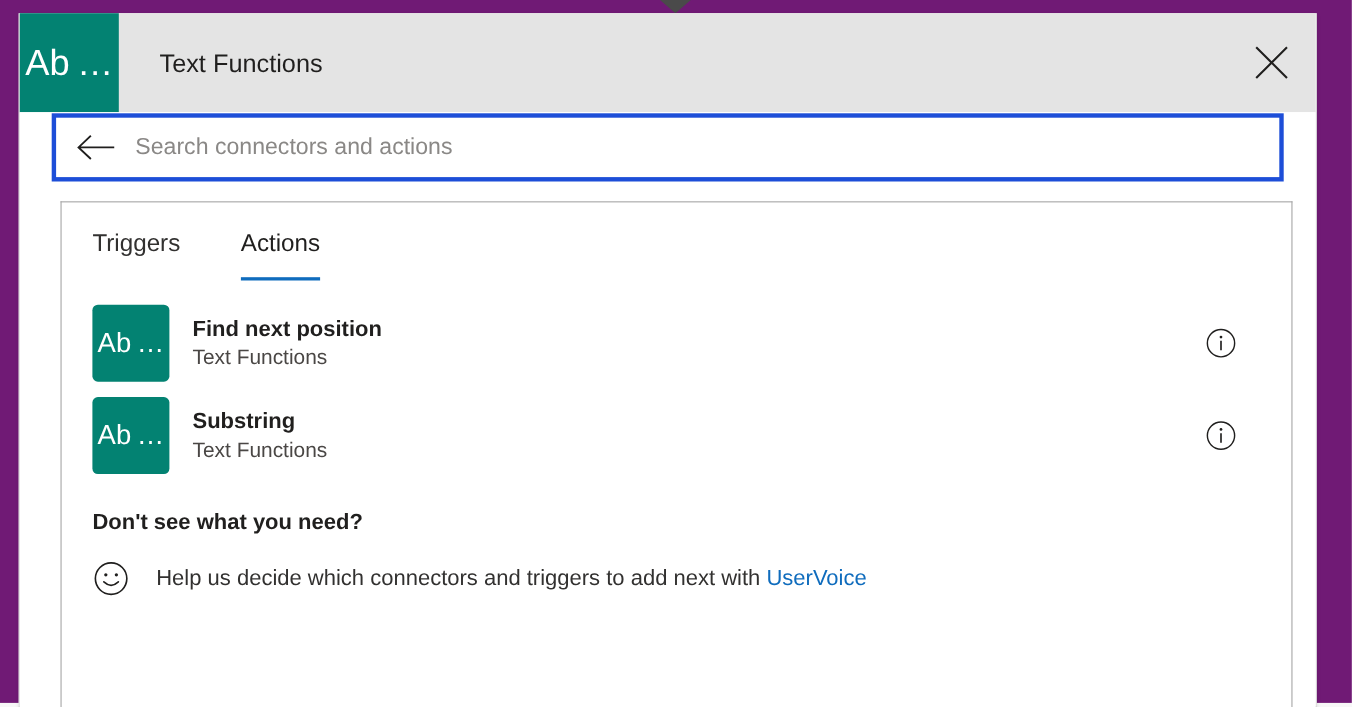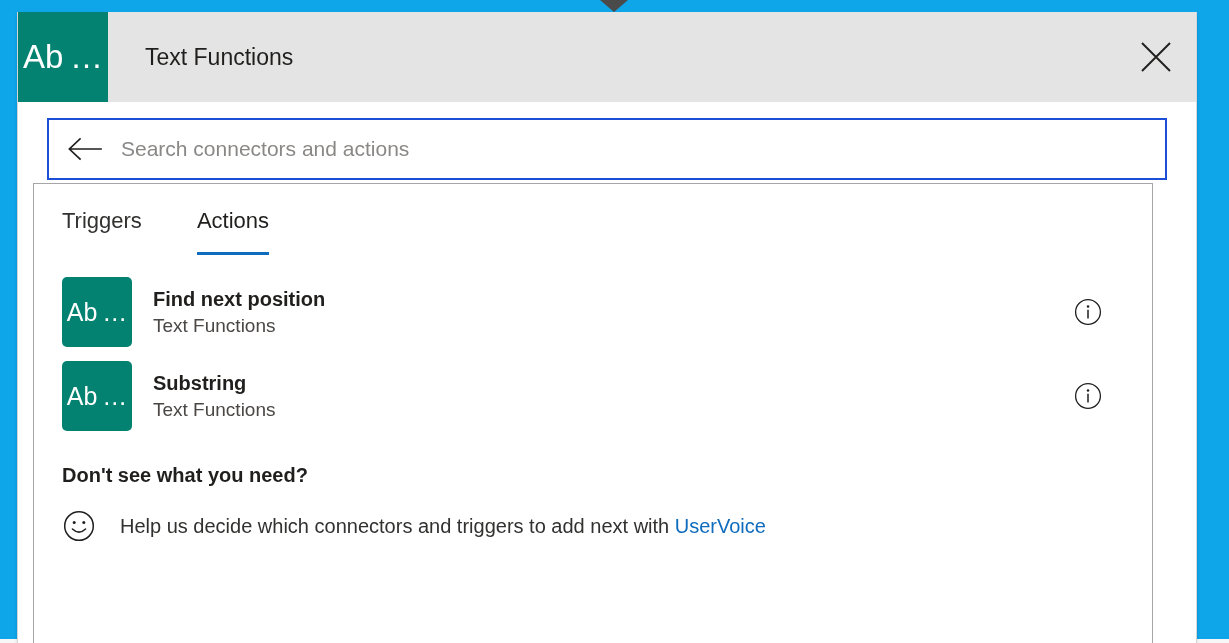--- a/index.html
+++ b/index.html
@@ -9,21 +9,21 @@
     height: 643px;
     background: #f7f7f7;
     font-family: "Liberation Sans", sans-serif;
     overflow: hidden;
   }
 
   #root {
     position: relative;
     width: 1229px;
     height: 639px;
-    background: #0ea5e9;
+    background: #701a75;
   }
 
   
   .caret {
     position: absolute;
     left: 600px;
     top: 0px;
     width: 0;
     height: 0;
     border-left: 14px solid transparent;
@@ -94,24 +94,24 @@
     height: 541px;
     background: #ffffff;
     padding: 0;
     box-sizing: border-box;
   }
 
   
   .searchbar {
     position: absolute;
     left: 29px;
-    top: 16px;
+    top: 1px;
     width: 1120px;
     height: 62px;
-    border: 2px solid #1d4ed8;
+    border: 4px solid #1d4ed8;
     box-sizing: border-box;
     background: #ffffff;
     display: flex;
     align-items: center;
   }
 
   .back-arrow {
     width: 72px;
     display: flex;
     align-items: center;
@@ -131,21 +131,21 @@
     background: transparent;
     padding: 0;
     height: 40px;
     line-height: 40px;
   }
   .search-input::placeholder { color: #8a8886; opacity: 1; }
 
   
   .content-panel {
     position: absolute;
-    left: 15px;
+    left: 37px;
     top: 81px;
     width: 1120px;
     height: 460px;
     border: 1px solid #a6a6a6;
     border-bottom: none;
     box-sizing: border-box;
     background: #ffffff;
     overflow: hidden;
   }
 

